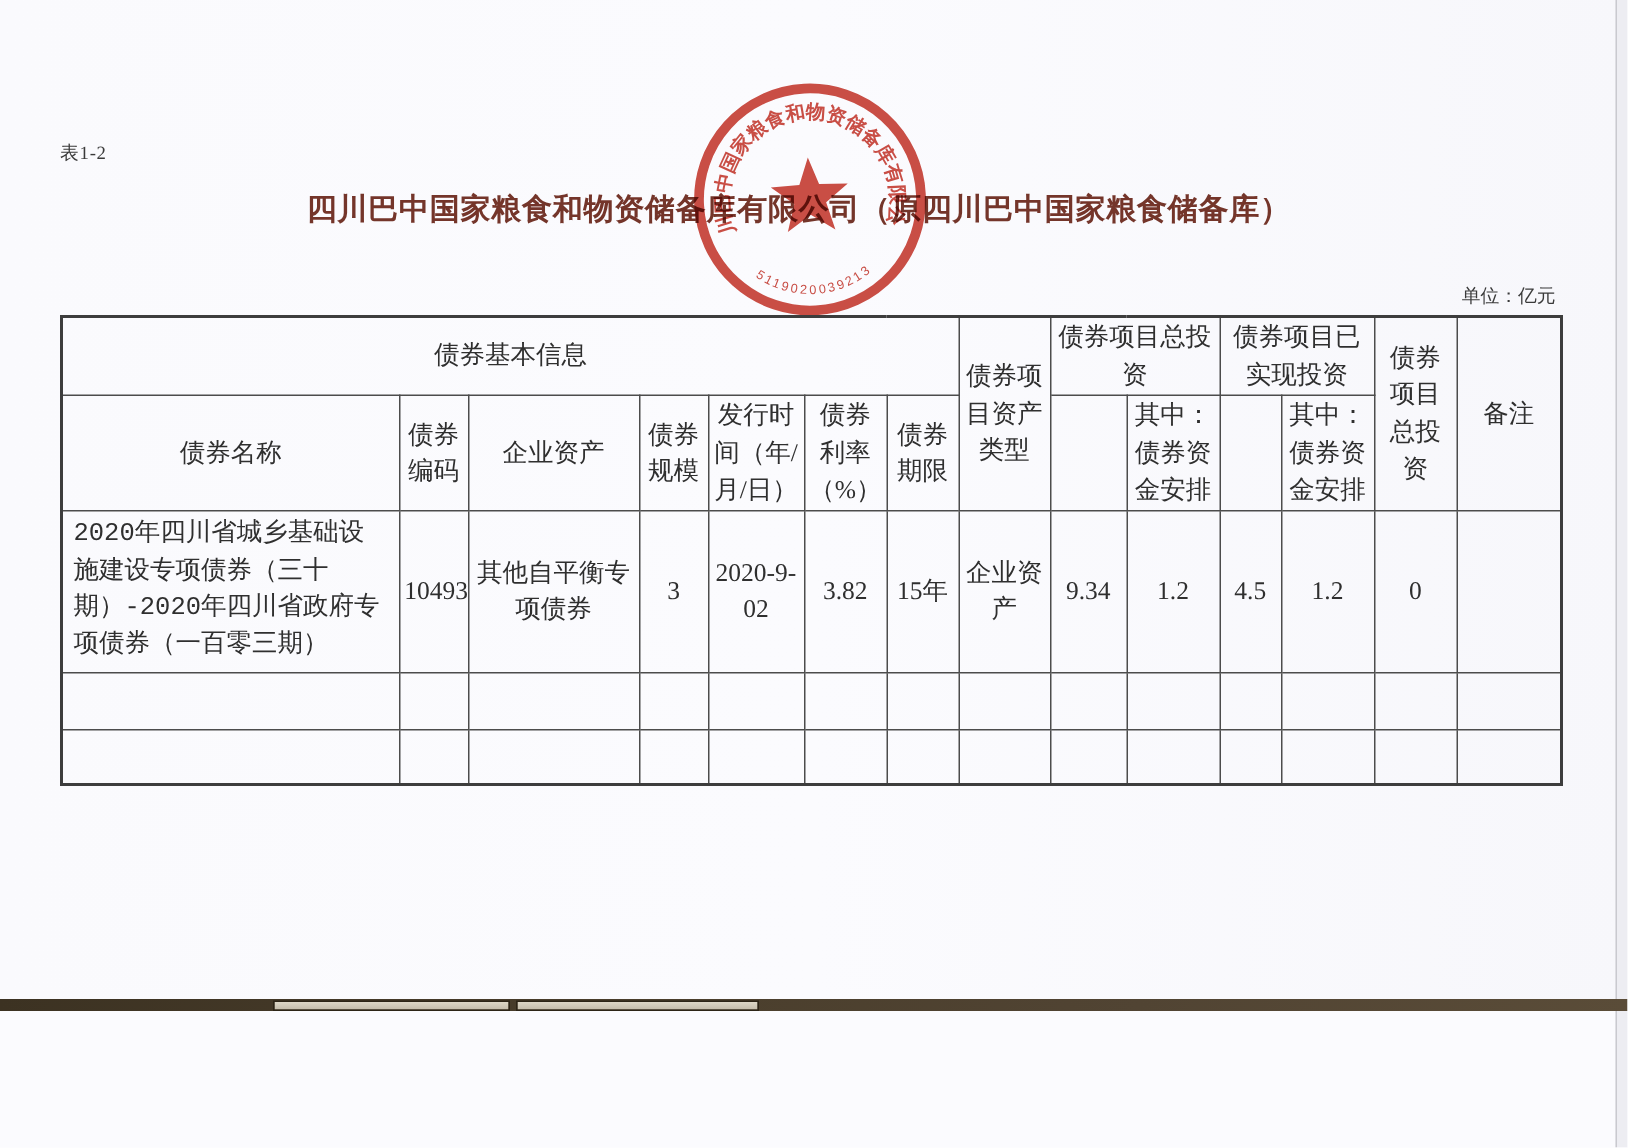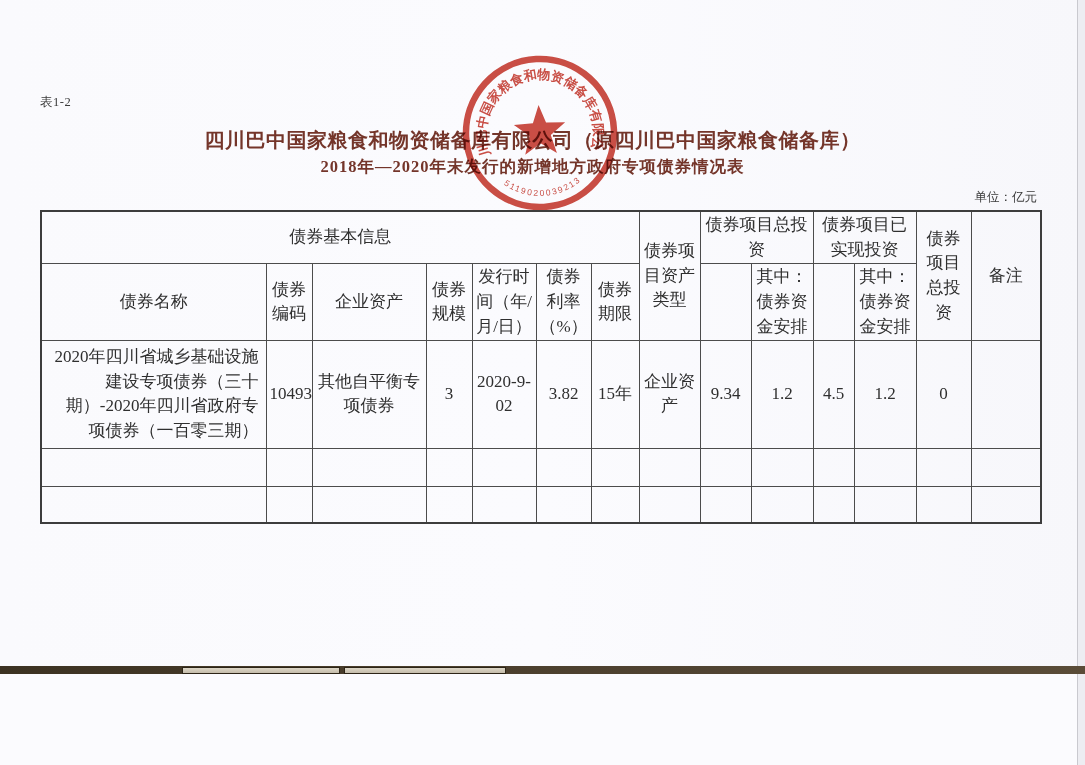--- a/index.html
+++ b/index.html
@@ -45,21 +45,21 @@
     border: 2px solid #3d3d3d;
   }
   table.bonds th, table.bonds td {
     border: 1px solid #4c4c4c;
     font-weight: normal;
     text-align: center; vertical-align: middle;
     padding: 1px 3px;
     line-height: 1.45;
     overflow: hidden;
   }
-  table.bonds .name-cell { text-align: right; padding: 4px 7px; }
+  table.bonds .name-cell { text-align: left; padding: 4px 7px; font-family: Liberation Mono, monospace; }
   tr.hrow1 { height: 27px; }
   tr.hrow2 { height: 35px; }
   tr.datarow { height: 41px; }
   tr.emptyrow1 { height: 38px; }
   tr.emptyrow2 { height: 37px; }
   
   .scan-bar {
     position: absolute; left: 0; bottom: 0; width: 1085px; height: 8px;
     background: linear-gradient(90deg, #3c3222 0%, #4a3e2c 40%, #514433 70%, #5a4c38 100%);
   }
@@ -77,21 +77,20 @@
 </style>
 </head>
 <body>
 
 <div id="page">
 
   <div class="form-label">表1-2</div>
 
   <div class="doc-title">
     <div class="t1">四川巴中国家粮食和物资储备库有限公司（原四川巴中国家粮食储备库）</div>
-    <div class="t2">2018年—2020年末发行的新增地方政府专项债券情况表</div>
   </div>
 
   <svg class="seal" viewBox="0 0 200 200" width="200" height="200" aria-hidden="true">
     <defs>
       <path id="sealTopArc" d="M 51.1 122.8 A 54 54 0 1 1 148.9 122.8" fill="none"></path>
       <path id="sealBottomArc" d="M 59.5 148.3 A 63 63 0 0 0 140.5 148.3" fill="none"></path>
     </defs>
     <circle cx="100" cy="100" r="74" fill="none" stroke="#c5362b" stroke-width="6.5"></circle>
     <polygon points="100,72 106.58,89.94 125.68,90.66 110.65,102.46 115.87,120.84 100,110.2 84.13,120.84 89.35,102.46 74.32,90.66 93.42,89.94" fill="#c5362b"></polygon>
     <text fill="#c5362b" font-size="13" font-weight="bold" font-family="Liberation Serif, serif">

